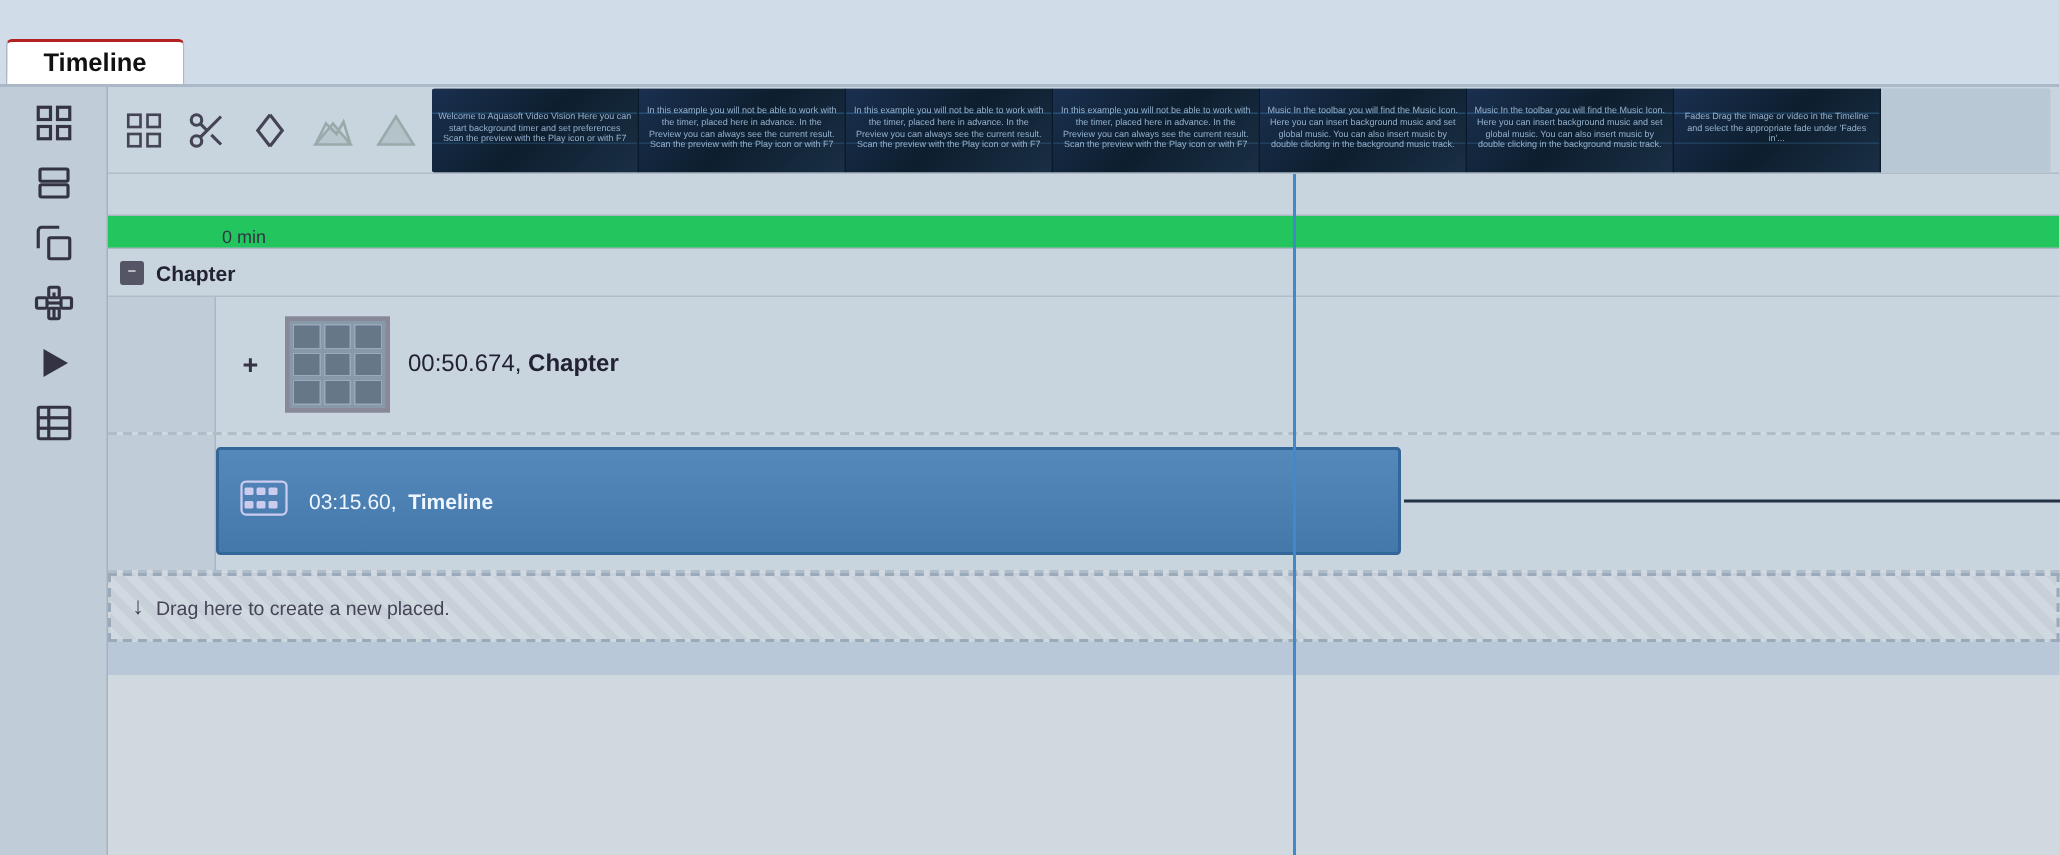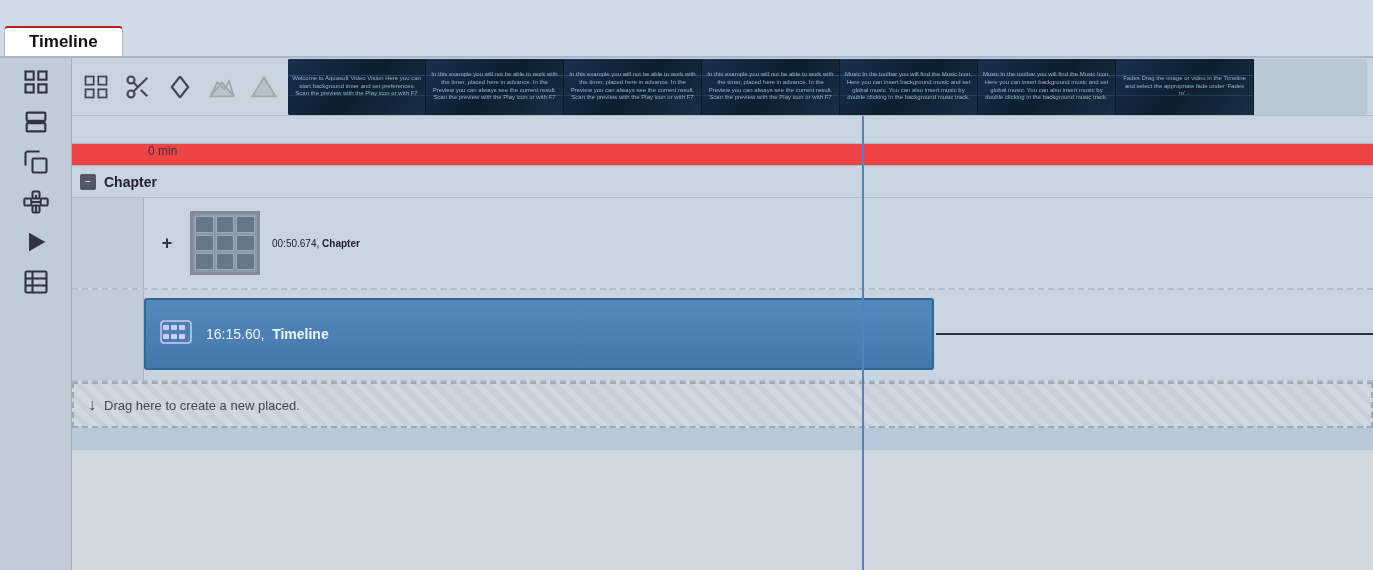--- a/index.html
+++ b/index.html
@@ -172,24 +172,24 @@
       flex: 1;
       display: flex;
       align-items: flex-end;
       position: relative;
       overflow: hidden;
     }
 
     
     .time-label {
       height: 22px;
-      background: #ef4444;
+      background: #22c55e;
       border-bottom: 1px solid #aab8c4;
       display: flex;
-      align-items: flex-start;
+      align-items: flex-end;
       padding-left: 76px;
       font-size: 12px;
       color: #334;
       font-weight: 500;
       flex-shrink: 0;
     }
     .playhead {
       position: absolute;
       left: calc(72px + 790px);
       top: 0;
@@ -304,21 +304,21 @@
       gap: 2px;
       padding: 2px;
       width: 100%;
       height: 100%;
     }
     .clip-cell {
       background: #667788;
       border: 1px solid #99aabb;
     }
     .clip-label {
-      font-size: 10px;
+      font-size: 16px;
       color: #223;
     }
     .subtitle-clip {
       position: absolute;
       left: 0;
       top: 8px;
       width: 790px;
       height: 72px;
       background: linear-gradient(180deg, #5588bb 0%, #4477aa 100%);
       border: 2px solid #336699;
@@ -640,21 +640,21 @@
                   <rect x="1" y="1" width="30" height="22" rx="3" fill="none" stroke="#cce" stroke-width="1.5"></rect>
                   <rect x="3" y="5" width="6" height="5" rx="1" fill="#cce"></rect>
                   <rect x="11" y="5" width="6" height="5" rx="1" fill="#cce"></rect>
                   <rect x="19" y="5" width="6" height="5" rx="1" fill="#cce"></rect>
                   <rect x="3" y="14" width="6" height="5" rx="1" fill="#cce"></rect>
                   <rect x="11" y="14" width="6" height="5" rx="1" fill="#cce"></rect>
                   <rect x="19" y="14" width="6" height="5" rx="1" fill="#cce"></rect>
                 </svg>
               </span>
               <span class="subtitle-label">
-                <span>16:15.60,</span>
+                <span>03:15.60,</span>
                 &nbsp;<strong>Timeline</strong>
               </span>
             </div>
 
             <div class="subtitle-arrow">
               <div class="arrow-line"></div>
 
             </div>
           </div>
         </div>

